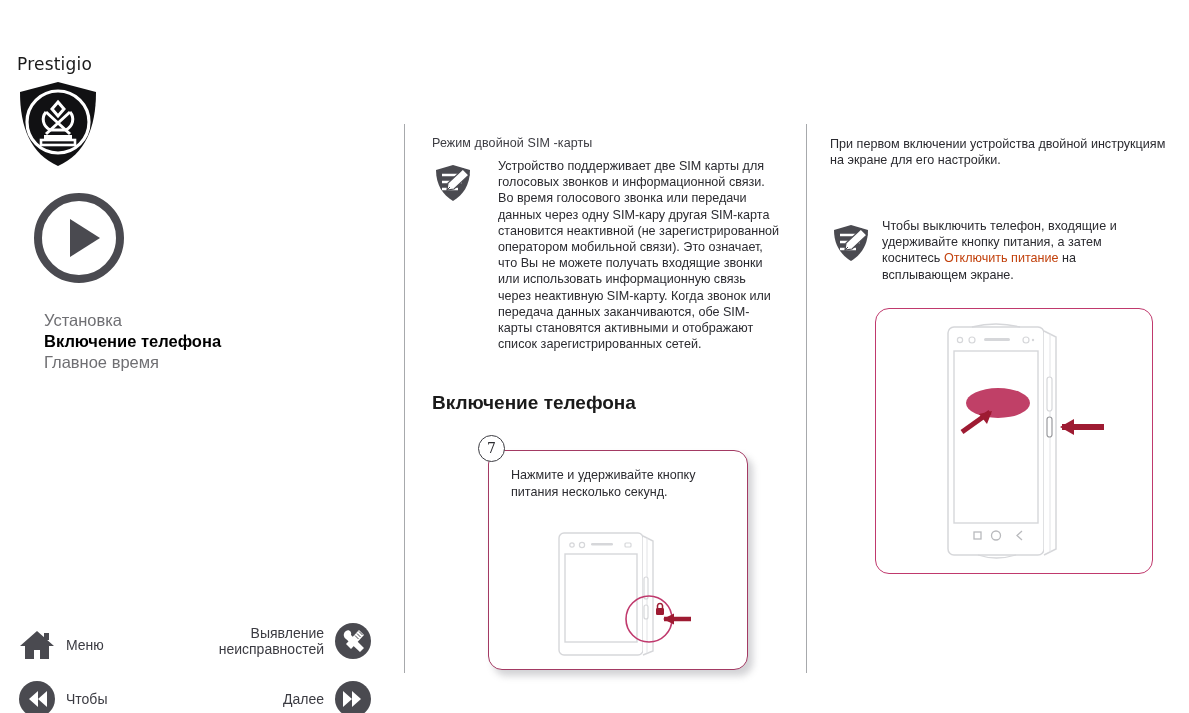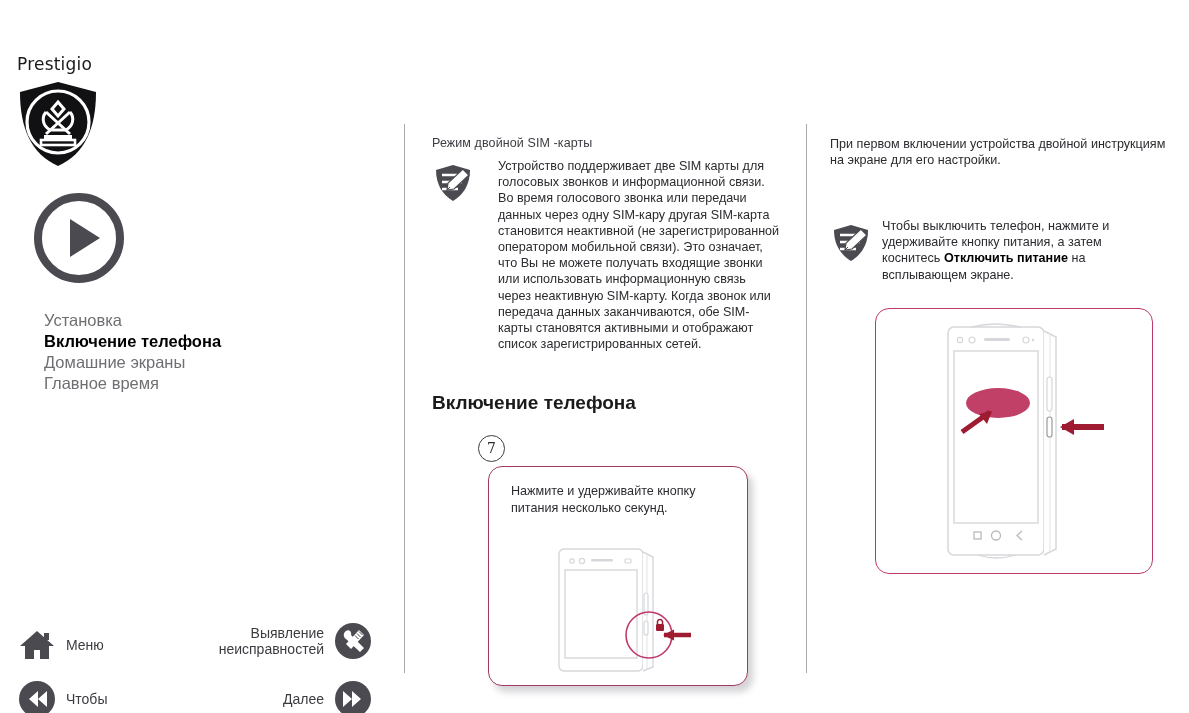--- a/index.html
+++ b/index.html
@@ -121,21 +121,21 @@
   }
   #power-on-heading {
     position: absolute;
     left: 28px; top: 392px;
     font-size: 19px;
     font-weight: bold;
     color: #1a1a1a;
   }
   #step-card {
     position: absolute;
-    left: 488px; top: 466px;
+    left: 488px; top: 450px;
     width: 258px; height: 218px;
     border: 1.6px solid #a33a63;
     border-radius: 14px;
     background: #ffffff;
     box-shadow: 5px 6px 7px rgba(120,120,130,.33);
   }
   #step-badge {
     position: absolute;
     left: 478px; top: 435px;
     width: 25px; height: 25px;
@@ -177,21 +177,21 @@
     color: #2b2b30;
   }
   #right-note {
     position: absolute;
     left: 24px; top: 218px;
     width: 348px;
     display: flex;
     gap: 10px;
   }
   #right-note .note-text { width: 262px; }
-  .bold-inline { font-weight: bold; color: #000000; }
+  .bold-inline { font-weight: normal; color: #c2410c; }
   #off-card {
     position: absolute;
     left: 69px; top: 308px;
     width: 276px; height: 264px;
     border: 1.6px solid #c0396d;
     border-radius: 14px;
     background: #ffffff;
   }
   #off-card-phone {
     position: absolute;
@@ -223,21 +223,20 @@
   <div id="play-button">
     <svg viewBox="0 0 94 94" width="94" height="94" aria-hidden="true">
       <circle cx="47" cy="47" r="41" fill="none" stroke="#4a4a50" stroke-width="8"></circle>
       <path d="M38 28 L68 47 L38 66 Z" fill="#4a4a50"></path>
     </svg>
   </div>
 
   <div id="toc">
     <div class="toc-item">Установка</div>
     <div class="toc-item active">Включение телефона</div>
-    <div class="toc-item">Домашние экраны</div>
     <div class="toc-item">Главное время</div>
   </div>
 
   <div id="bottom-nav">
 
     <div class="nav-btn" id="nav-menu">
       <span class="nav-icon">
         <svg viewBox="0 0 38 38" width="38" height="38" aria-hidden="true">
           <path d="M19 5 L36 20 L31 20 L31 33 L22 33 L22 24 L16 24 L16 33 L7 33 L7 20 L2 20 Z" fill="#4a4a50"></path>
           <rect x="26" y="7" width="5" height="7" fill="#4a4a50"></rect>
@@ -347,21 +346,21 @@
   <div id="right-note">
     <span class="note-shield">
       <svg viewBox="0 0 42 42" width="42" height="42" aria-hidden="true">
         <path d="M21 3 L38 8 C38 23 31 33 21 39 C11 33 4 23 4 8 Z" fill="#4a4a50"></path>
         <path d="M10 13 L30 13 M10 20 L30 20 M10 27 L26 27" stroke="#ffffff" stroke-width="2.6" fill="none"></path>
         <path d="M31 7 L37 13 L22 27 L15 28 L16 21 Z" fill="#ffffff" stroke="#4a4a50" stroke-width="1.2"></path>
         <path d="M31 7 L37 13" stroke="#4a4a50" stroke-width="1.2"></path>
         <path d="M15 28 L18 25" stroke="#4a4a50" stroke-width="1"></path>
       </svg>
     </span>
-    <span class="note-text"><span>Чтобы выключить телефон, нажмите и удерживайте кнопку питания, а затем коснитесь </span><span class="bold-inline">Отключить питание</span><span> на всплывающем экране.</span></span>
+    <span class="note-text"><span>Чтобы выключить телефон, входящие и удерживайте кнопку питания, а затем коснитесь </span><span class="bold-inline">Отключить питание</span><span> на всплывающем экране.</span></span>
   </div>
 
   <div id="off-card">
     <div id="off-card-phone">
       <svg viewBox="0 0 166 244" width="166" height="244" aria-hidden="true">
 
         <rect x="10" y="8" width="96" height="228" rx="6" fill="#ffffff" stroke="#d6d7da" stroke-width="1.5"></rect>
 
         <path d="M106 12 L118 18 L118 230 L106 236" fill="#ffffff" stroke="#d6d7da" stroke-width="1.5"></path>
         <path d="M112 15 L112 233" stroke="#e2e3e6" stroke-width="1"></path>

